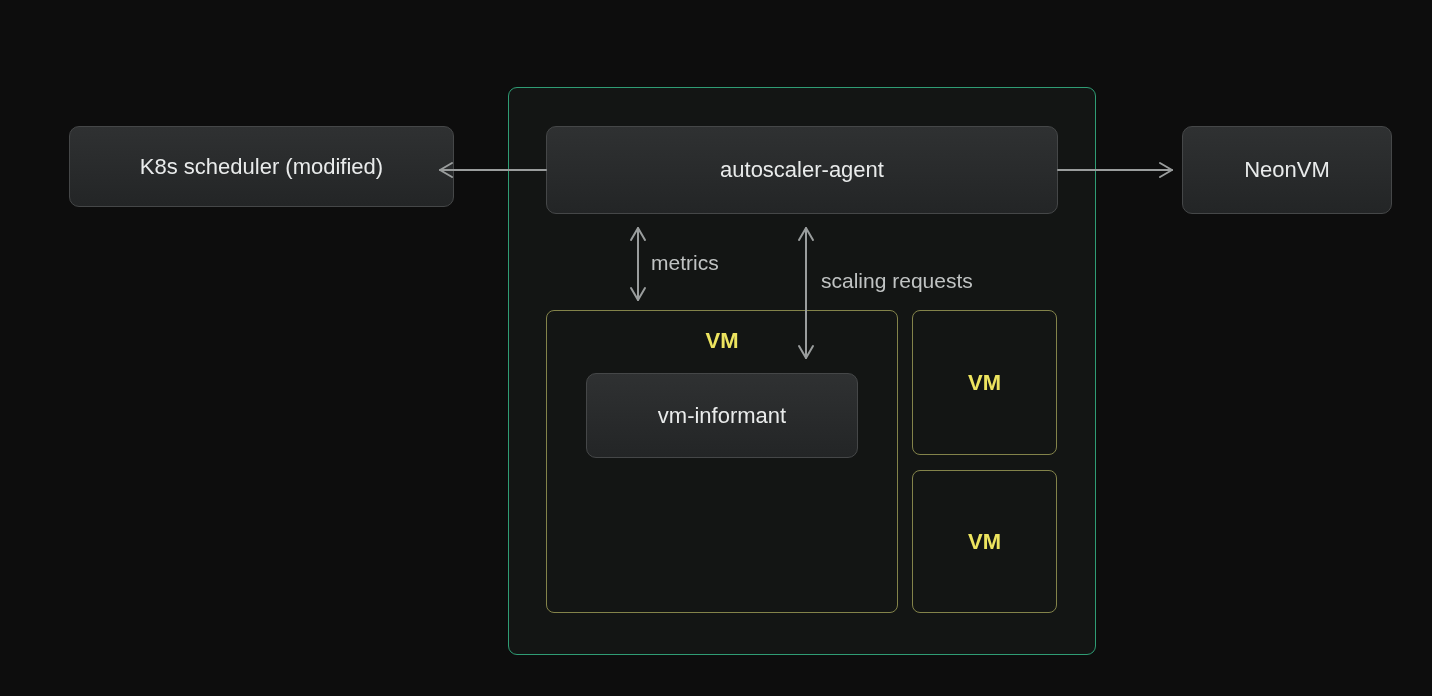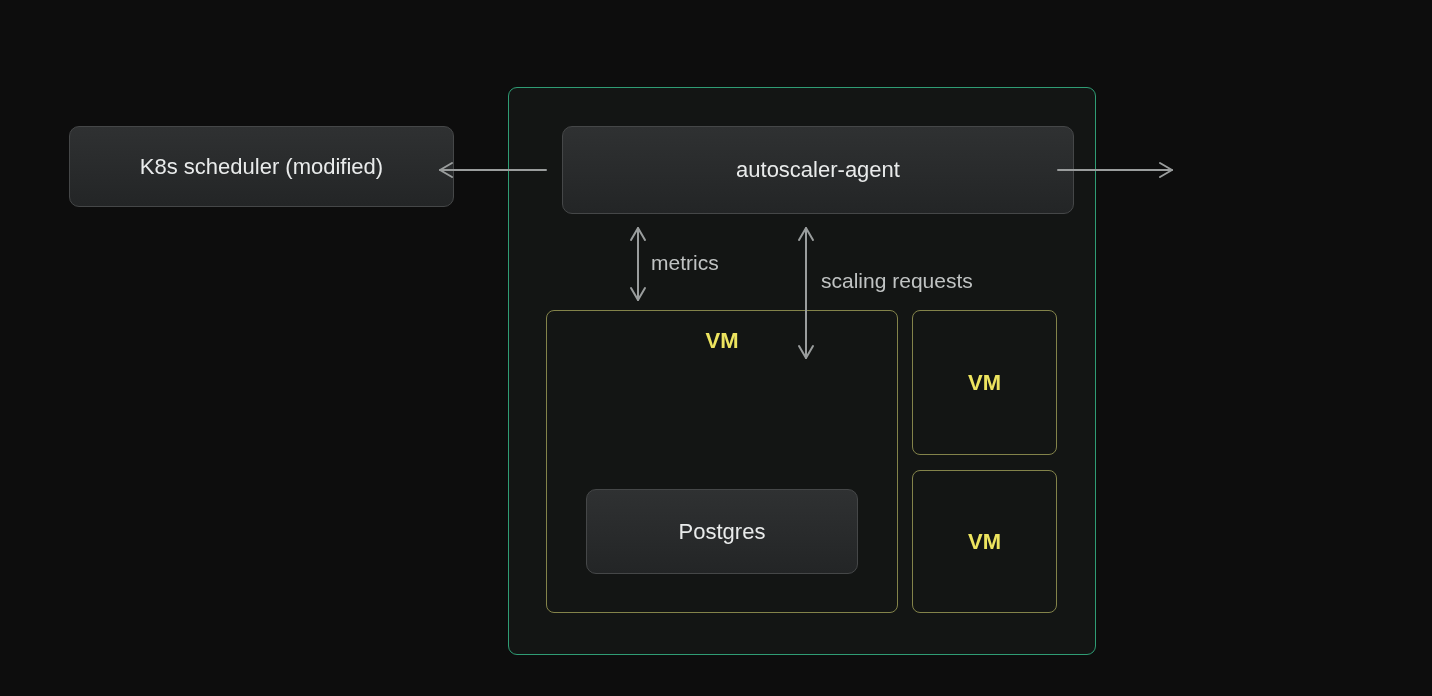--- a/index.html
+++ b/index.html
@@ -43,21 +43,21 @@
     align-items: center;
     justify-content: center;
     background: linear-gradient(180deg, var(--node-bg-top, #2f3132) 0%, var(--node-bg-bottom, #232526) 100%);
     border: 1px solid var(--node-border, #454748);
     border-radius: 10px;
     color: var(--node-text, #e9ebeb);
     font-size: 22px;
     box-sizing: border-box;
   }
   .node-scheduler   { left: 40px;   top: 126px; width: 385px; height: 81px; margin-left: 29px; }
-  .node-autoscaler  { left: 546px;  top: 126px; width: 512px; height: 88px; margin-left: 16px; }
+  .node-autoscaler  { left: 546px;  top: 126px; width: 512px; height: 88px; }
   .node-neonvm      { left: 1182px; top: 126px; width: 210px; height: 88px; }
   .node-informant   { left: 586px;  top: 373px; width: 272px; height: 85px; }
   .node-postgres    { left: 586px;  top: 489px; width: 272px; height: 85px; }
 
   .vm-box {
     position: absolute;
     border: 1.5px solid var(--vm-border, #83834a);
     border-radius: 8px;
     box-sizing: border-box;
     color: var(--vm-yellow, #ede45f);
@@ -109,29 +109,32 @@
   <div class="container-box"></div>
 
   <div class="node node-scheduler">
     <span>K8s scheduler (modified)</span>
   </div>
 
   <div class="node node-autoscaler">
     <span>autoscaler-agent</span>
   </div>
 
+  <div class="node node-neonvm">
+    <span>NeonVM</span>
+  </div>
 
   <div class="vm-box vm-main">
     <span>VM</span>
   </div>
 
+  <div class="node node-informant">
+    <span>vm-informant</span>
+  </div>
 
-  <div class="node node-postgres">
-    <span>Postgres</span>
-  </div>
 
   <div class="vm-box vm-small vm-small-top">
     <span>VM</span>
   </div>
 
   <div class="vm-box vm-small vm-small-bottom">
     <span>VM</span>
   </div>
 
   <svg class="arrows" viewBox="0 0 1432 696" xmlns="http://www.w3.org/2000/svg">

